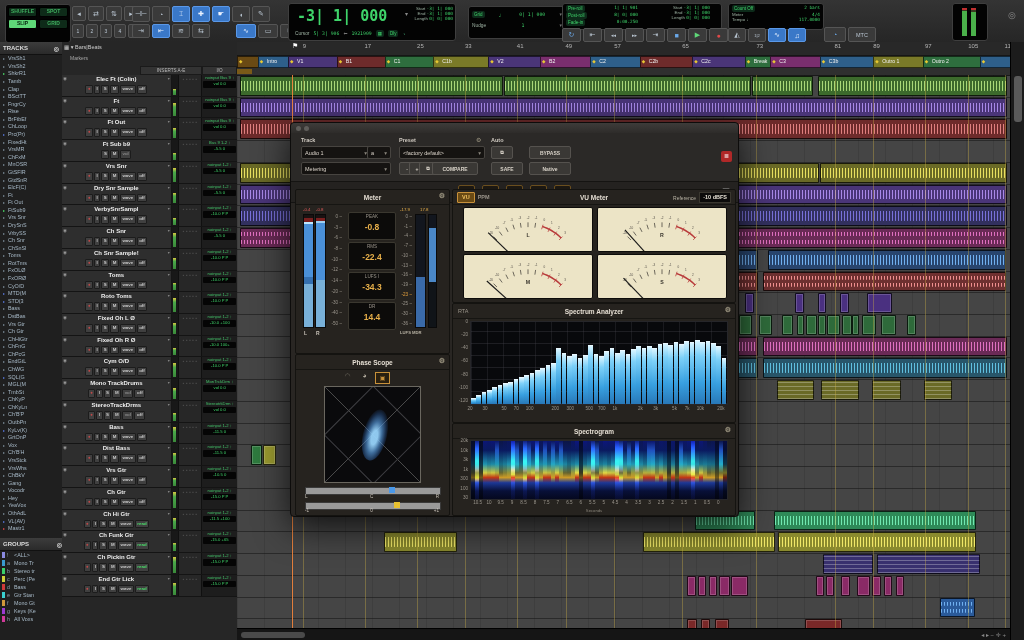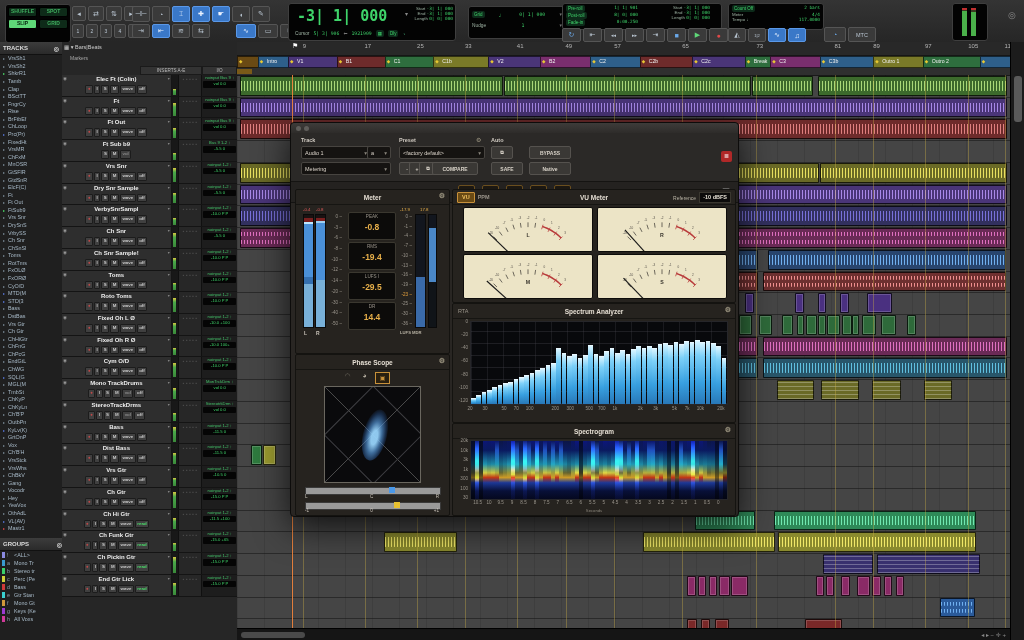--- a/index.html
+++ b/index.html
@@ -1342,25 +1342,25 @@
           <div class="tick5">-50 –</div>
         </div>
       <span class="abs" style="left:8px;top:140px;font-size:5px;color:#c8c2b8;font-weight:bold;">L</span>
       <span class="abs" style="left:20px;top:140px;font-size:5px;color:#c8c2b8;font-weight:bold;">R</span>
       <div class="valbox" style="left:52px;top:22px;">
           <div class="vl">PEAK</div>
           <div class="vv">-0.8</div>
         </div>
       <div class="valbox" style="left:52px;top:52px;">
           <div class="vl">RMS</div>
-          <div class="vv">-19.4</div>
+          <div class="vv">-22.4</div>
         </div>
       <div class="valbox" style="left:52px;top:82px;">
           <div class="vl">LUFS I</div>
-          <div class="vv">-29.5</div>
+          <div class="vv">-34.3</div>
         </div>
       <div class="valbox" style="left:52px;top:112px;">
           <div class="vl">DR</div>
           <div class="vv">14.4</div>
         </div>
       <span class="abs" style="left:104px;top:17px;font-size:4.4px;color:#e8b04a;">-17.9</span>
       <span class="abs" style="left:124px;top:17px;font-size:4.4px;color:#e8b04a;">17.8</span>
       <div id="scaleR" class="abs" style="left:102px;top:24px;width:14px;height:112px;display:flex;flex-direction:column;justify-content:space-between;">
           <div class="tick5">0 –</div>
           <div class="tick5">-1 –</div>

